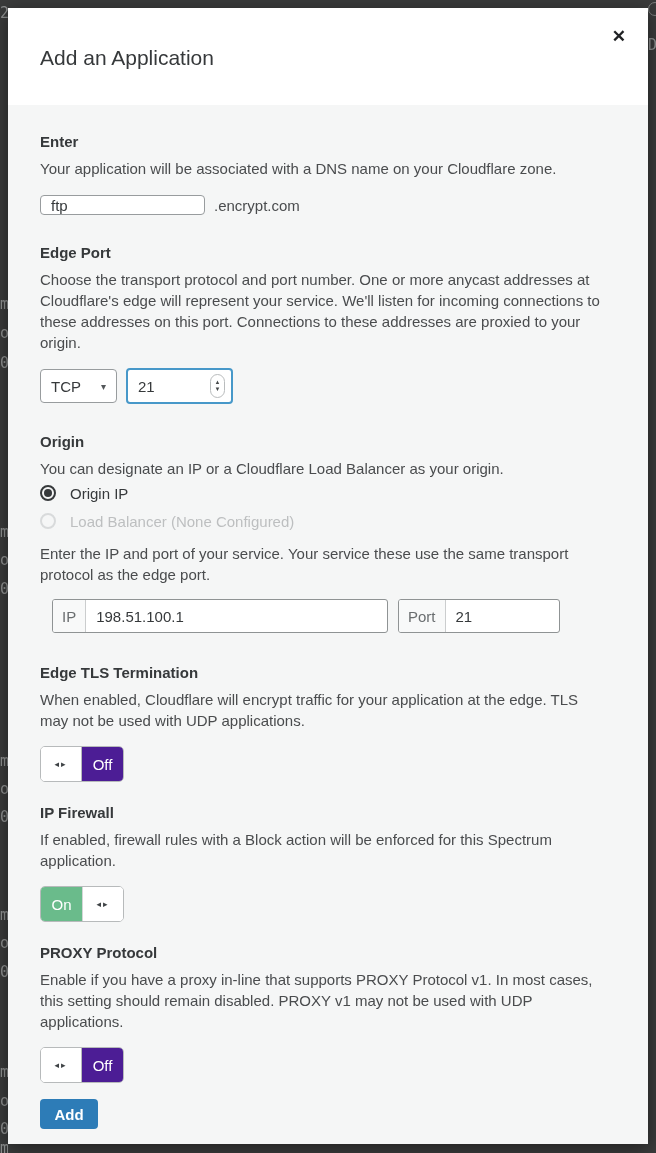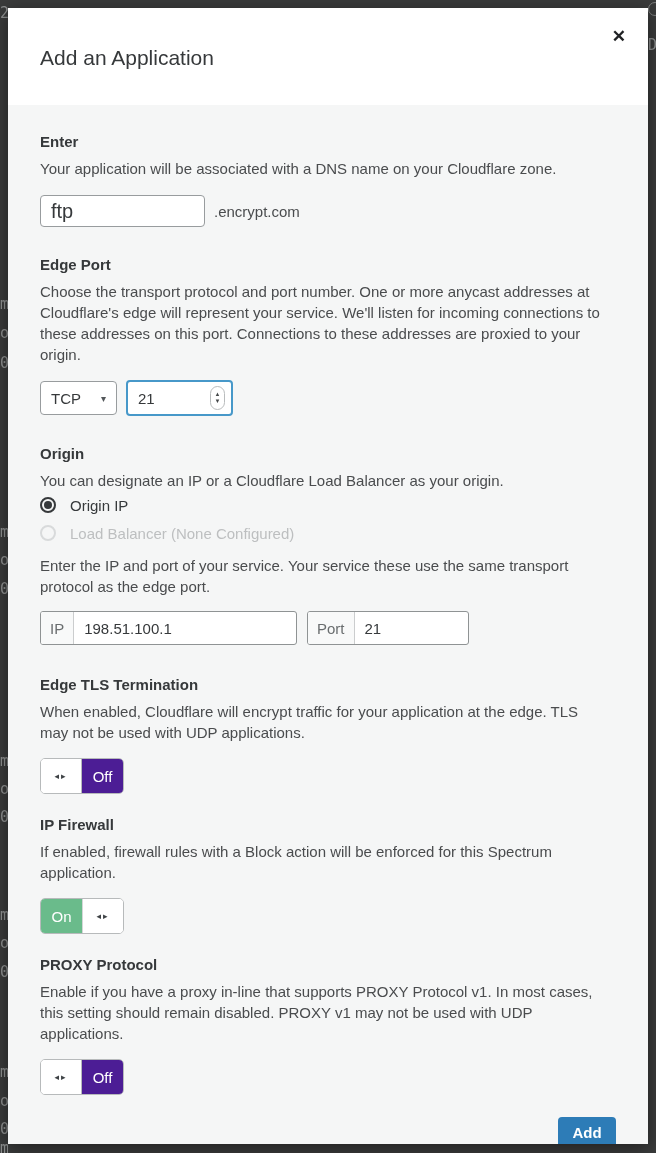--- a/index.html
+++ b/index.html
@@ -46,22 +46,22 @@
   .modal-body {
     flex: 1 1 auto; background: #f5f6f6;
     padding: 26px 32px 0 32px; overflow: hidden;
   }
   .sec-label { font-weight: 700; color: #36393b; margin-bottom: 6px; line-height: 21px; }
   .sec-desc { color: #4a4c4e; line-height: 21px; white-space: pre-line; margin-bottom: 16px; }
   .row { display: flex; align-items: center; }
   
   .domain-row { margin-bottom: 27px; }
   .text-input {
-    height: 32px; border: 1px solid #989c9e; border-radius: 4px;
-    background: #fff; color: #36393b; font-size: 20px;
+    height: 20px; border: 1px solid #989c9e; border-radius: 4px;
+    background: #fff; color: #36393b; font-size: 15px;
     font-family: "Liberation Sans", sans-serif; padding: 0 10px; outline: none;
   }
   #domain-input { width: 165px; }
   .domain-suffix { margin-left: 9px; color: #4a4c4e; }
   
   .edgeport-row { margin-top: 15px; margin-bottom: 27px; }
   .select-box {
     width: 77px; height: 34px; border: 1px solid #989c9e; border-radius: 4px;
     background: #fff; color: #36393b; display: flex; align-items: center;
     justify-content: space-between; padding: 0 10px; cursor: pointer;
@@ -101,39 +101,39 @@
   }
   .prefix-label {
     display: flex; align-items: center; padding: 0 9px; color: #696d6f;
     background: #f8f9f9; border-right: 1px solid #cbcdce; flex: 0 0 auto;
   }
   .prefix-group input {
     border: none; outline: none; font-size: 15px; color: #36393b;
     font-family: "Liberation Sans", sans-serif; padding: 0 10px; width: 100%;
     background: transparent;
   }
-  #ip-group { width: 257px; margin-right: 10px; }
+  #ip-group { width: 336px; margin-right: 10px; margin-left: 12px; }
   #origin-port-group { width: 162px; }
   
   .toggle {
     display: flex; width: 84px; height: 36px; border-radius: 5px;
     border: 1px solid #b7babb; overflow: hidden; cursor: pointer;
     margin-top: 15px; margin-bottom: 20px; background: #fff;
   }
   .toggle-half {
     flex: 1 1 50%; display: flex; align-items: center; justify-content: center;
   }
   .toggle-knob { background: #ffffff; color: #3e4245; font-size: 9px; letter-spacing: 2px; }
   .toggle-state { color: #ffffff; font-size: 15px; }
   .toggle-state.off { background: #4c1d95; }
   .toggle-state.on { background: #6abb8b; }
   .toggle.is-off .toggle-knob { border-right: 1px solid #b7babb; }
   .toggle.is-on .toggle-knob { border-left: 1px solid #d4d6d7; }
   
-  .footer-row { display: flex; justify-content: flex-end; margin-top: 22px; padding-bottom: 16px; }
+  .footer-row { display: flex; justify-content: flex-start; margin-top: 16px; padding-bottom: 16px; }
   .add-btn {
     min-width: 58px; height: 30px; padding: 0 14px;
     background: #2d7cb7; color: #fff; border: none; border-radius: 4px;
     font-size: 15px; font-weight: 600; font-family: "Liberation Sans", sans-serif;
     cursor: pointer;
   }
 </style>
 </head>
 <body>
 

